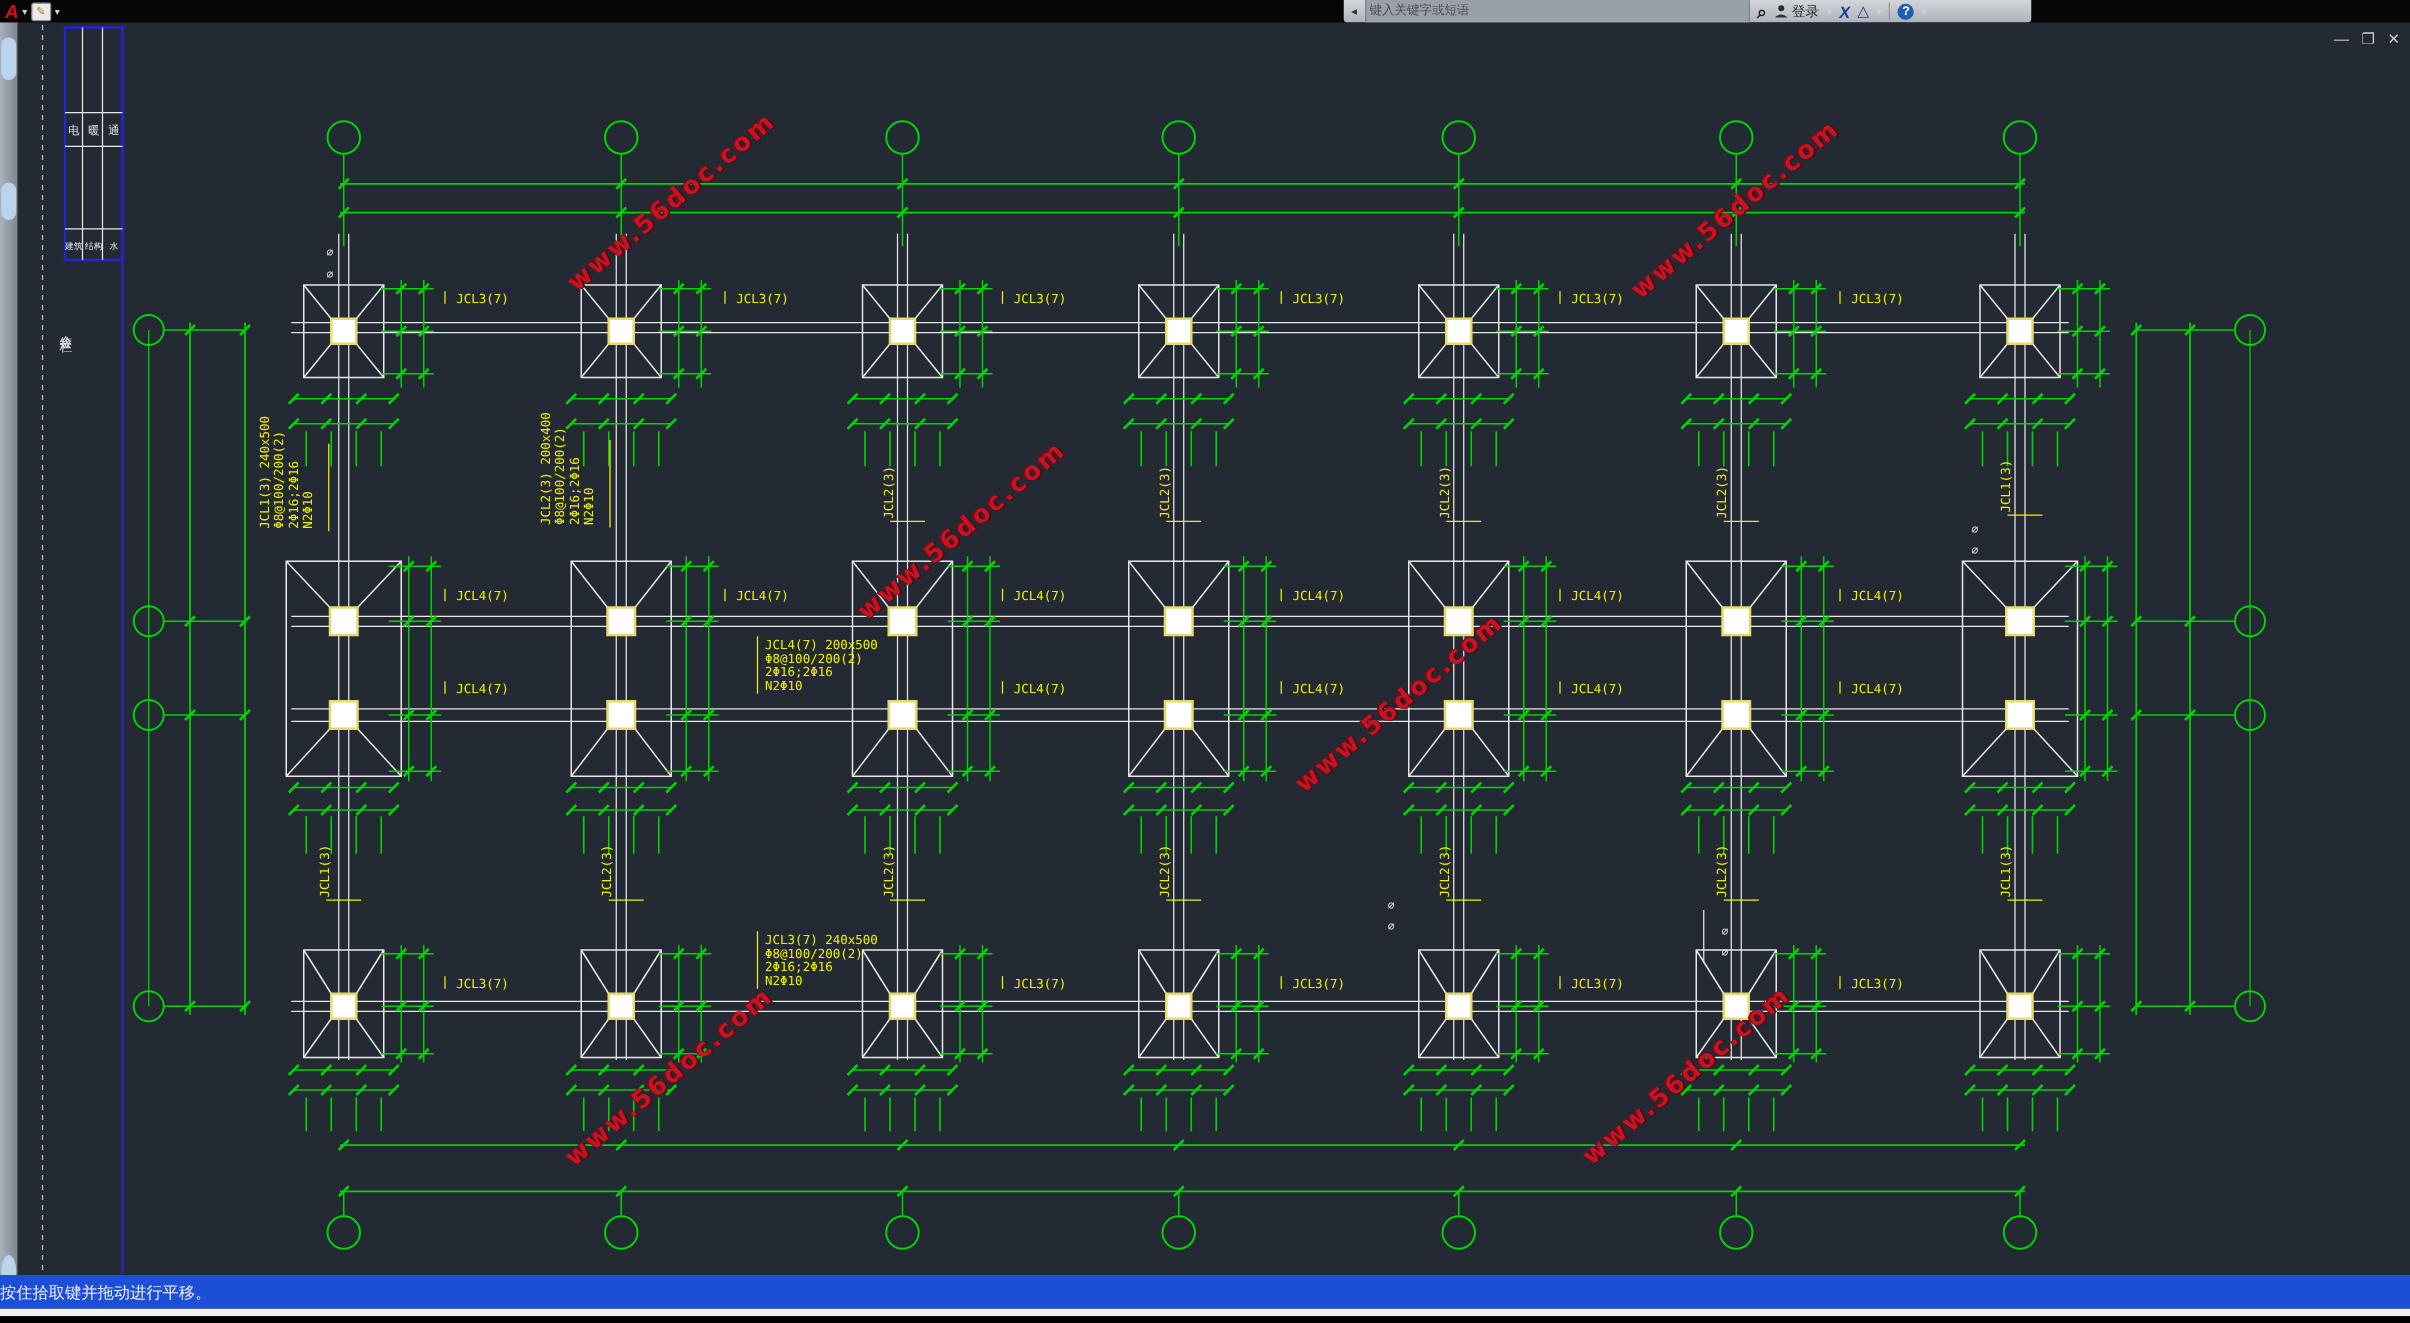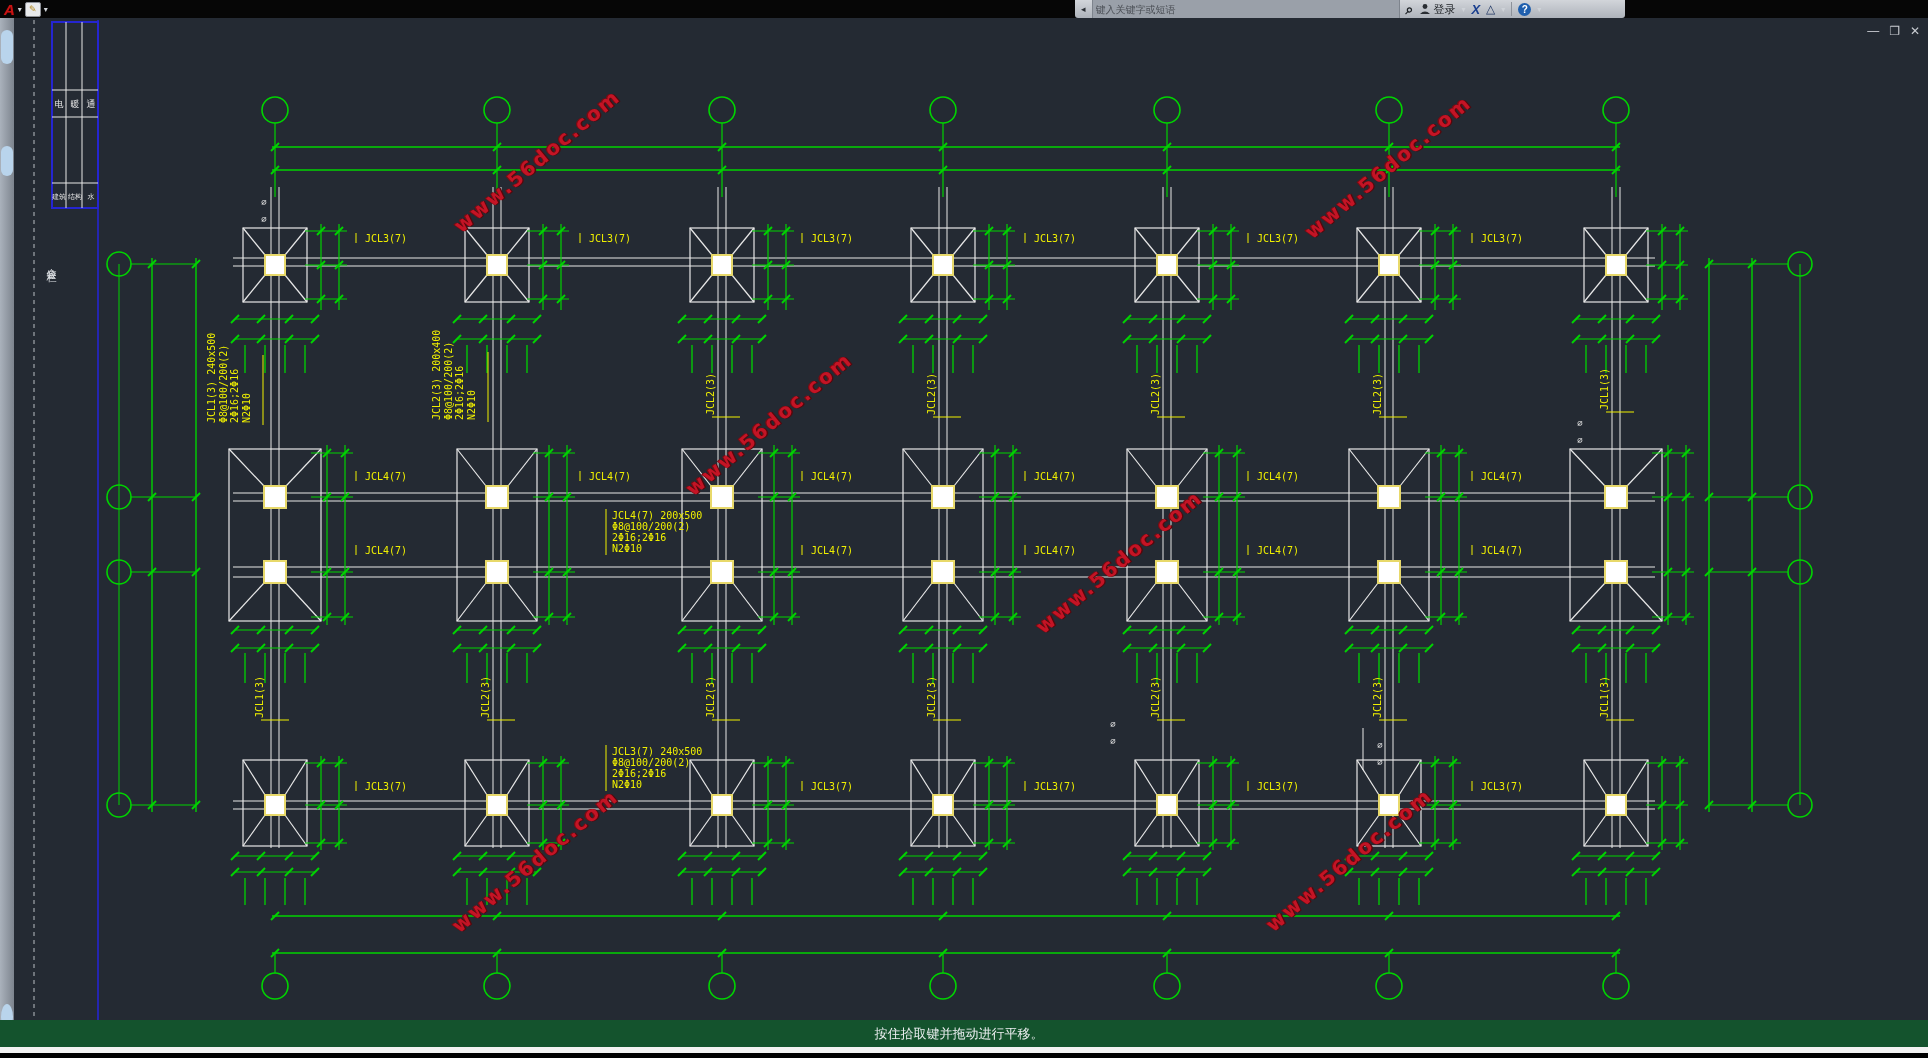--- a/index.html
+++ b/index.html
@@ -11,21 +11,21 @@
     text-shadow:0 0 1px #7a0000;}
   .caret{color:#cfd3d8;font-size:8px;}
   .qicon{width:14px;height:13px;background:#e9eaec;border:1px solid #8d9097;border-radius:2px;
     font-size:9px;line-height:12px;text-align:center;color:#b08414;}
   
   #infocenter{position:absolute;left:1075px;top:0;height:18px;width:550px;
     background:linear-gradient(#d2d5da,#aeb3bb);display:flex;align-items:center;
     border-radius:0 0 3px 3px;padding:0 6px;gap:6px;box-sizing:border-box;}
   #ic-collapse{color:#2b2f35;font-size:9px;}
   #searchbox{width:300px;height:13px;background:#9aa0a9;border:1px solid #7e848d;
-    font-size:10px;color:#3c4046;padding:3px 3px;font-family:Liberation Serif, serif;}
+    font-size:10px;color:#3c4046;padding:3px 3px;font-family:Liberation Mono, monospace;}
   #searchbox::placeholder{color:#4a4e55;opacity:1;}
   .icbtn{display:flex;align-items:center;gap:2px;color:#1d2125;font-size:11px;}
   .xlogo{color:#1a3f8f;font-weight:bold;font-style:italic;font-size:13px;}
   .a360{color:#243a66;font-size:12px;}
   .helpc{width:13px;height:13px;border-radius:50%;background:#1f5fae;color:#fff;
     font-size:10px;line-height:13px;text-align:center;font-weight:bold;}
   .icsep{width:1px;height:14px;background:#8d929a;}
   
   #canvas{position:absolute;left:0;top:18px;width:1928px;height:1002px;background:#242a33;}
   #leftstrip{position:absolute;left:0;top:0;width:14px;height:1002px;
@@ -36,22 +36,22 @@
   #dwg-controls span{cursor:default;}
   svg text{font-family:"DejaVu Sans Mono","Liberation Mono",monospace;}
   .wm{position:absolute;transform:translate(-50%,-50%) rotate(-40deg);
     font-family:"DejaVu Sans",sans-serif;font-weight:bold;font-size:20px;letter-spacing:2px;
     color:#c41425;text-shadow:1px 1px 0 #55070c,-1px -1px 0 #7c0b12;white-space:nowrap;}
   
   #caption-vert{position:absolute;left:44px;top:242px;color:#dfe2e6;font-size:10px;
     writing-mode:vertical-rl;text-orientation:upright;letter-spacing:2px;
     font-family:"DejaVu Sans",sans-serif;}
   
-  #statusbar{position:absolute;left:0;top:1020px;width:1928px;height:27px;background:#14532d;
-    color:#eceff1;font-size:13px;display:flex;align-items:center;justify-content:center;
+  #statusbar{position:absolute;left:0;top:1020px;width:1928px;height:27px;background:#1d4ed8;
+    color:#eceff1;font-size:13px;display:flex;align-items:center;justify-content:flex-start;
     padding-right:10px;box-sizing:border-box;font-family:"DejaVu Sans",sans-serif;}
   #whitebar{position:absolute;left:0;top:1047px;width:1928px;height:6px;background:#f2f2f2;}
   #blackbar{position:absolute;left:0;top:1053px;width:1928px;height:5px;background:#000;}
 </style>
 </head>
 <body>
 
 <div id="row1">
   <div id="qat">
     <span id="logoA">A</span>

